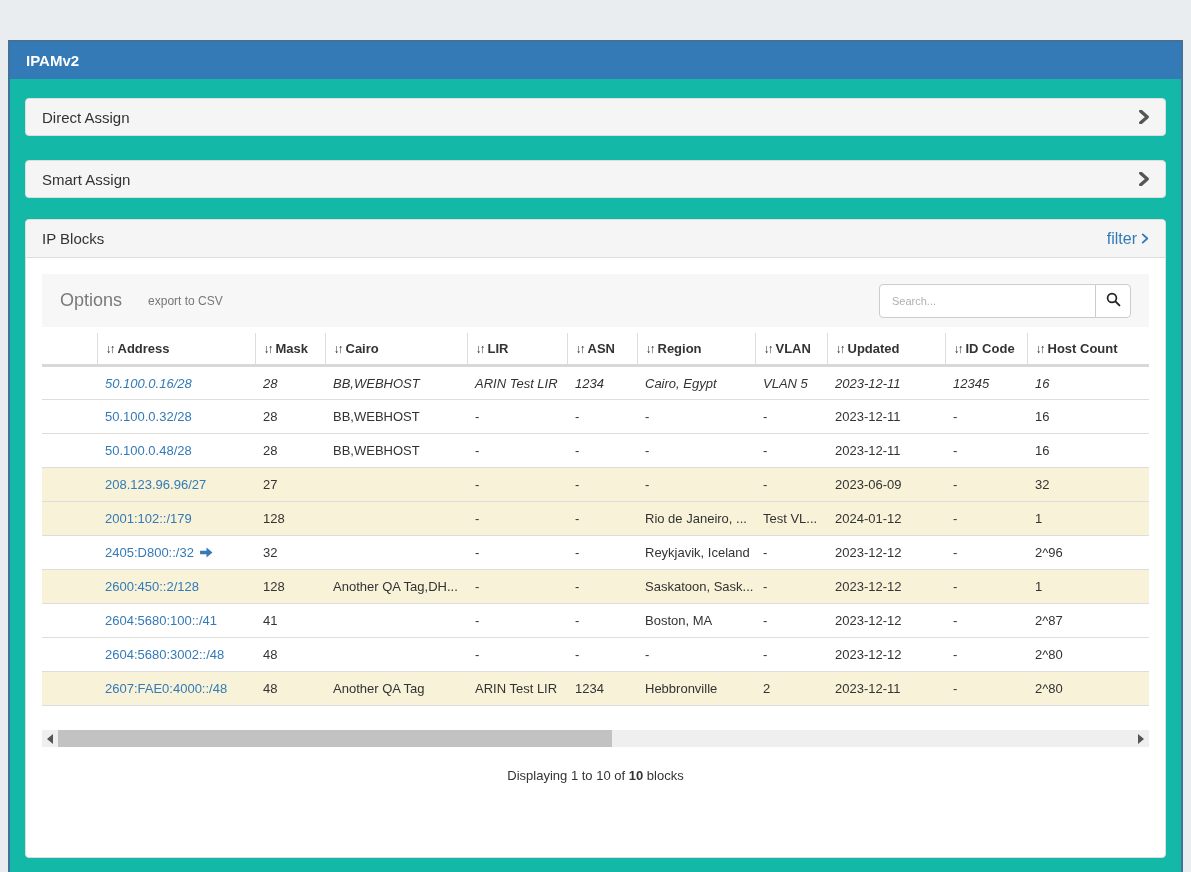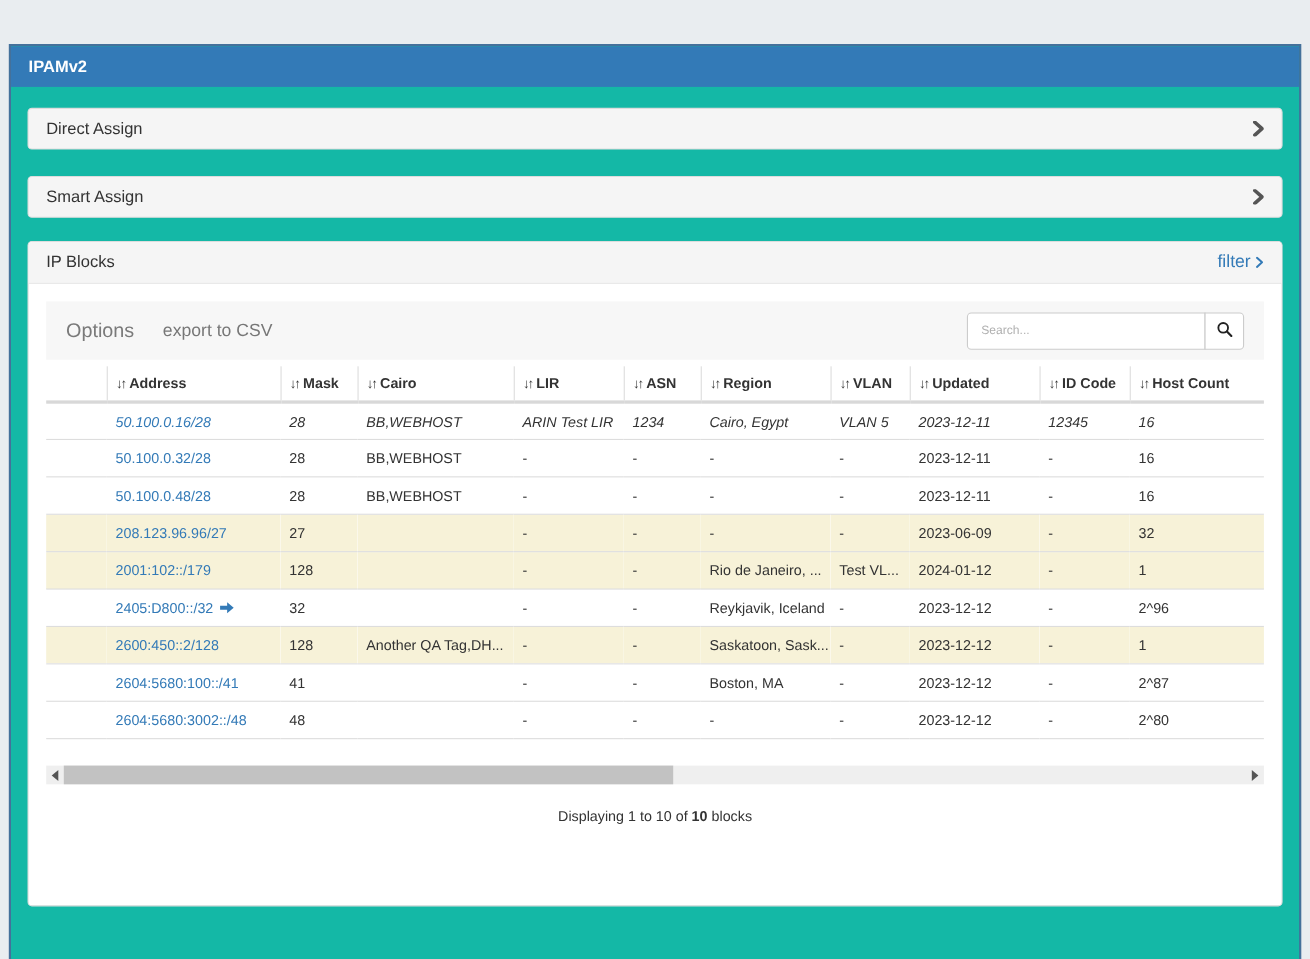--- a/index.html
+++ b/index.html
@@ -36,21 +36,21 @@
     height:38px;background:#f5f5f5;border-bottom:1px solid var(--panel-border);
     border-radius:4px 4px 0 0;display:flex;align-items:center;
     justify-content:space-between;padding:0 16px;
   }
   .filter-link{font-size:16px;color:var(--link-blue);text-decoration:none;display:flex;align-items:center;gap:4px;cursor:pointer;}
   .panel-body{padding:16px;}
   .options-bar{
     background:#f7f7f7;height:53px;display:flex;align-items:center;padding:0 18px;
   }
   .options-label{font-size:18px;color:#7a7a7a;}
-  .export-link{font-size:16px;color:#777;margin-left:26px;cursor:pointer;text-decoration:none;}
+  .export-link{font-size:12px;color:#777;margin-left:26px;cursor:pointer;text-decoration:none;}
   .search-group{margin-left:auto;display:flex;}
   .search-group input{
     width:217px;height:34px;border:1px solid #ccc;border-radius:4px 0 0 4px;
     padding:6px 12px;font-size:11px;color:#555;outline:none;
     font-family:"Liberation Sans",sans-serif;
   }
   .search-group input::placeholder{color:#b0b0b0;}
   .search-btn{
     width:36px;height:34px;background:#fff;border:1px solid #ccc;margin-left:-1px;
     border-radius:0 4px 4px 0;display:flex;align-items:center;justify-content:center;cursor:pointer;
@@ -300,20 +300,35 @@
             <td>48</td>
             <td></td>
             <td>-</td>
             <td>-</td>
             <td>-</td>
             <td>-</td>
             <td>2023-12-12</td>
             <td>-</td>
             <td>2^80</td>
           </tr>
+              <tr class="hl">
+            <td></td>
+            <td>
+              <a>2607:FAE0:4000::/48</a>
+            </td>
+            <td>48</td>
+            <td>Another QA Tag</td>
+            <td>ARIN Test LIR</td>
+            <td>1234</td>
+            <td>Hebbronville</td>
+            <td>2</td>
+            <td>2023-12-11</td>
+            <td>-</td>
+            <td>2^80</td>
+          </tr>
             </tbody>
         </table>
 
         <div class="hscroll">
           <span class="sb-arrow">
               <span class="tri-l"></span>
             </span>
           <span class="sb-thumb"></span>
           <span class="sb-space"></span>
           <span class="sb-arrow">

